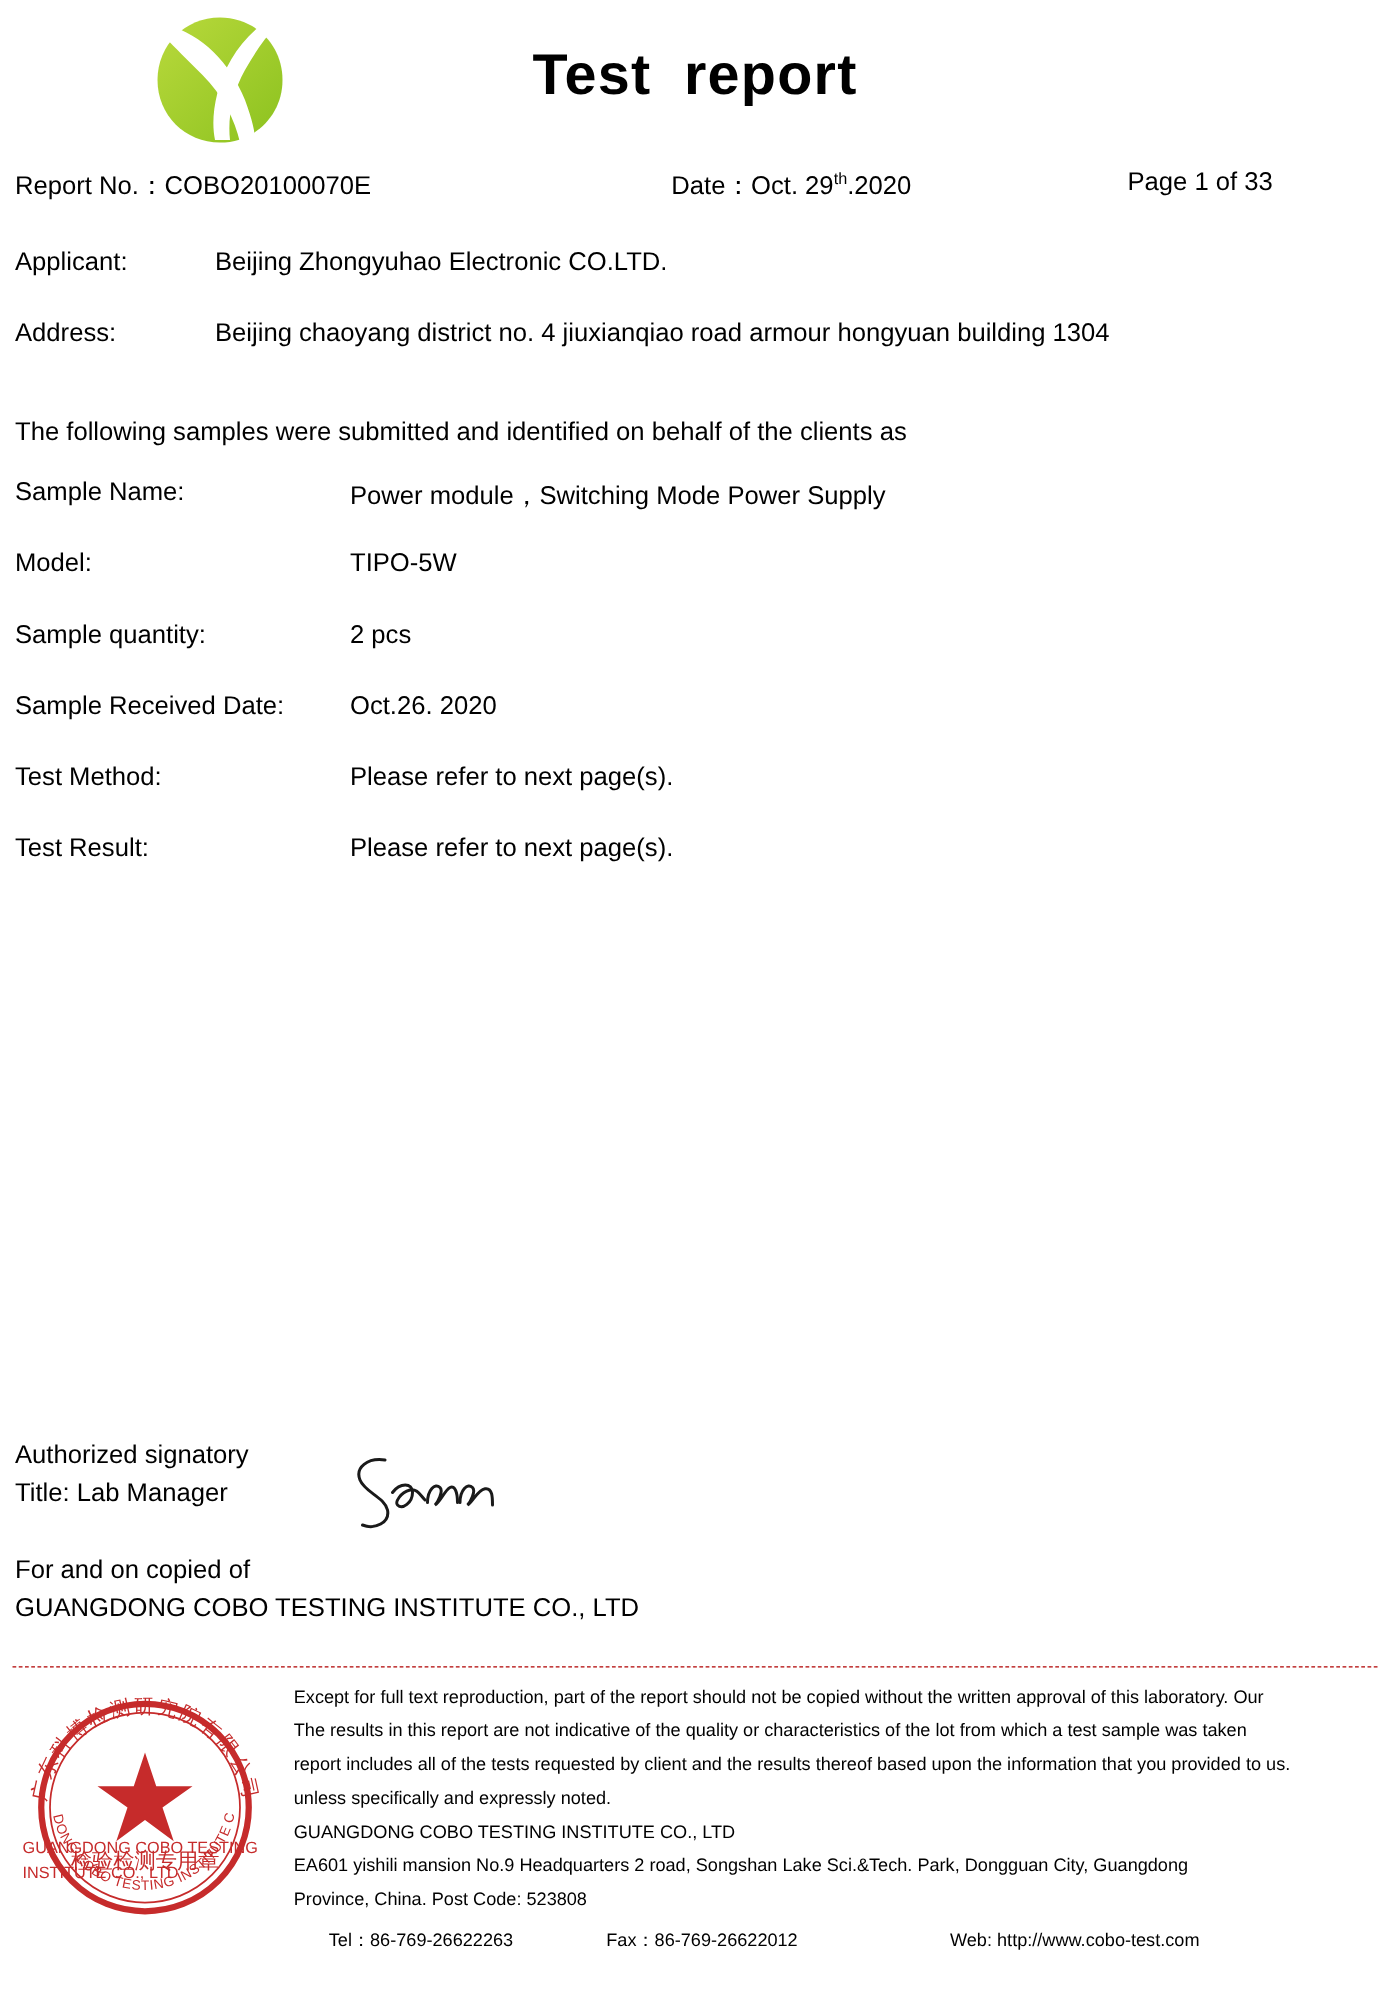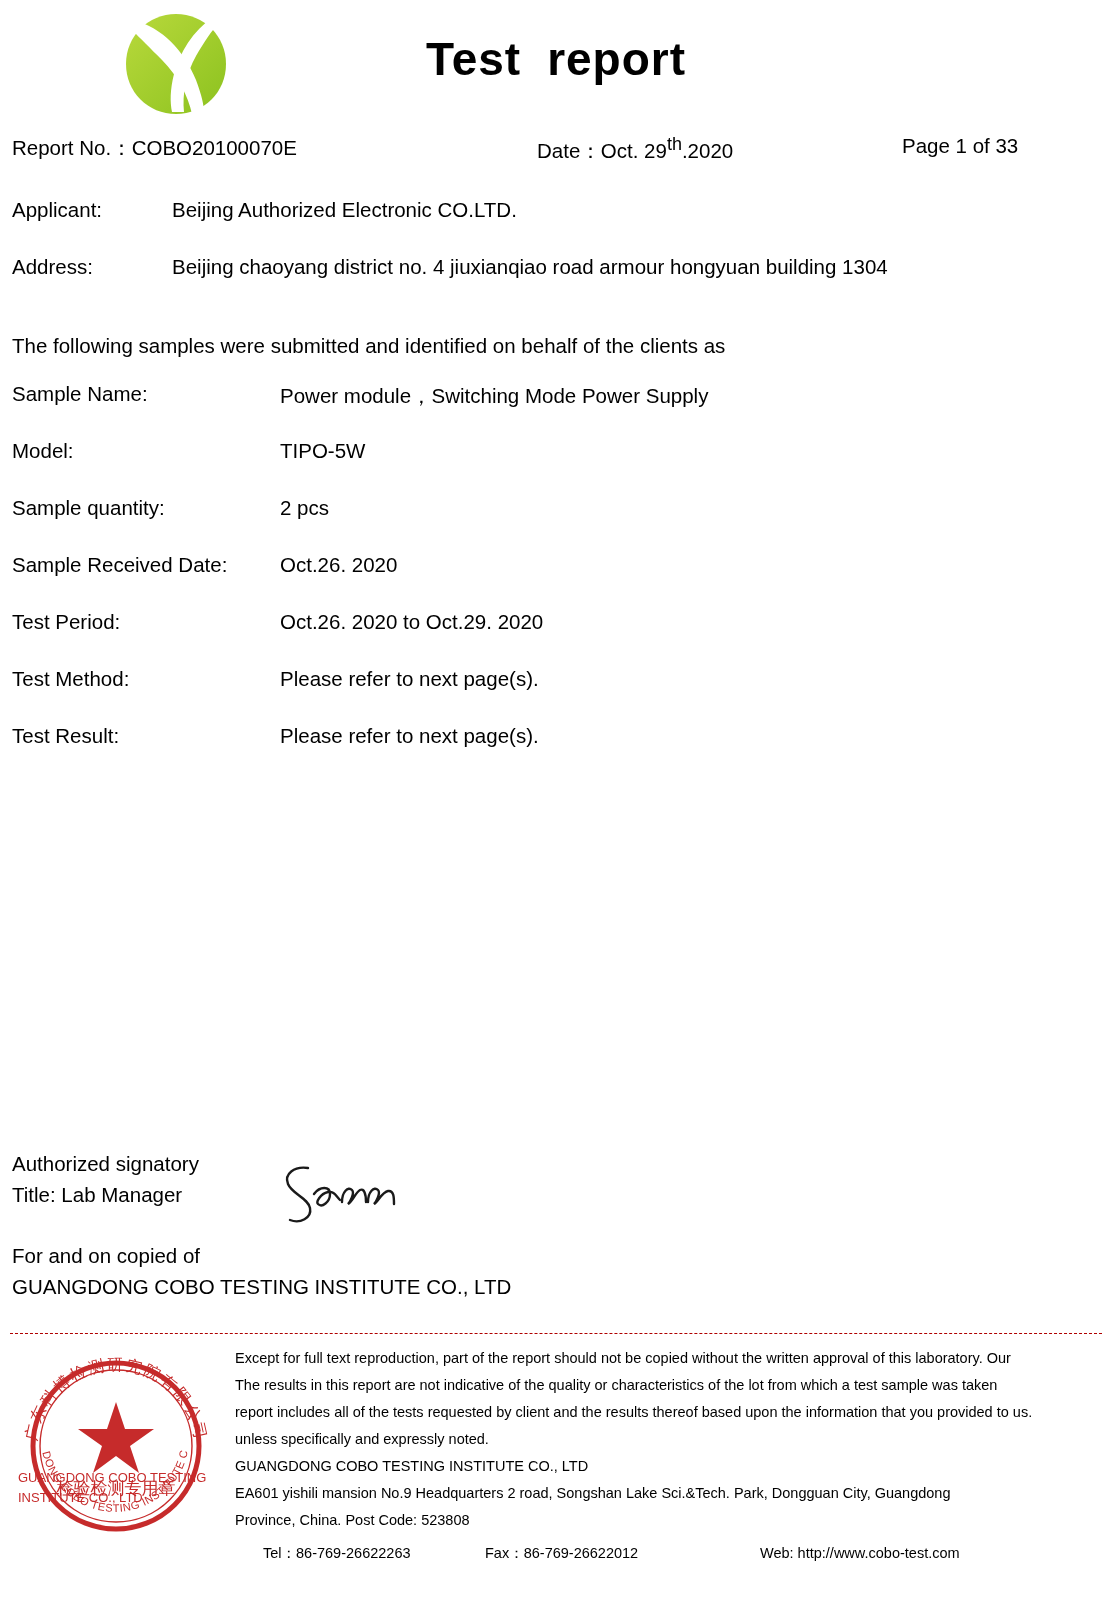--- a/index.html
+++ b/index.html
@@ -50,21 +50,21 @@
   
   .meta-row {
     position: relative;
     height: 42px;
     font-size: 20.5px;
     margin-top: 6px;
   }
   .meta-report { position: absolute; left: 0; top: 0; }
   .meta-date   { position: absolute; left: 525px; top: 0; }
   .meta-page   { position: absolute; left: 890px; top: 0; }
-  sup.sup { font-size: 18px; vertical-align: super; }
+  sup.sup { font-size: 13px; vertical-align: super; }
 
   
   .fields { margin-top: 22px; }
   .field-line {
     position: relative;
     height: 57px;
     font-size: 20.5px;
     text-align: center;
   }
   .field-line .label {
@@ -184,21 +184,21 @@
     <div class="meta-date">
       <span>Date：</span><span>Oct. 29</span><sup class="sup">th</sup><span>.2020</span>
     </div>
     <div class="meta-page">Page 1 of 33</div>
   </div>
 
   <div class="fields">
 
     <div class="field-line">
       <span class="label">Applicant:</span>
-      <span class="value val-x160">Beijing Authorized Electronic CO.LTD.</span>
+      <span class="value val-x160">Beijing Zhongyuhao Electronic CO.LTD.</span>
     </div>
 
     <div class="field-line">
       <span class="label">Address:</span>
       <span class="value val-x160">Beijing chaoyang district no. 4 jiuxianqiao road armour hongyuan building 1304</span>
     </div>
 
     <div class="statement">The following samples were submitted and identified on behalf of the clients as</div>
 
     <div class="field-line">
@@ -214,24 +214,20 @@
     <div class="field-line">
       <span class="label">Sample quantity:</span>
       <span class="value val-x268">2 pcs</span>
     </div>
 
     <div class="field-line">
       <span class="label">Sample Received Date:</span>
       <span class="value val-x268">Oct.26. 2020</span>
     </div>
 
-    <div class="field-line">
-      <span class="label">Test Period:</span>
-      <span class="value val-x268">Oct.26. 2020 to Oct.29. 2020</span>
-    </div>
 
     <div class="field-line">
       <span class="label">Test Method:</span>
       <span class="value val-x268">Please refer to next page(s).</span>
     </div>
 
     <div class="field-line">
       <span class="label">Test Result:</span>
       <span class="value val-x268">Please refer to next page(s).</span>
     </div>

